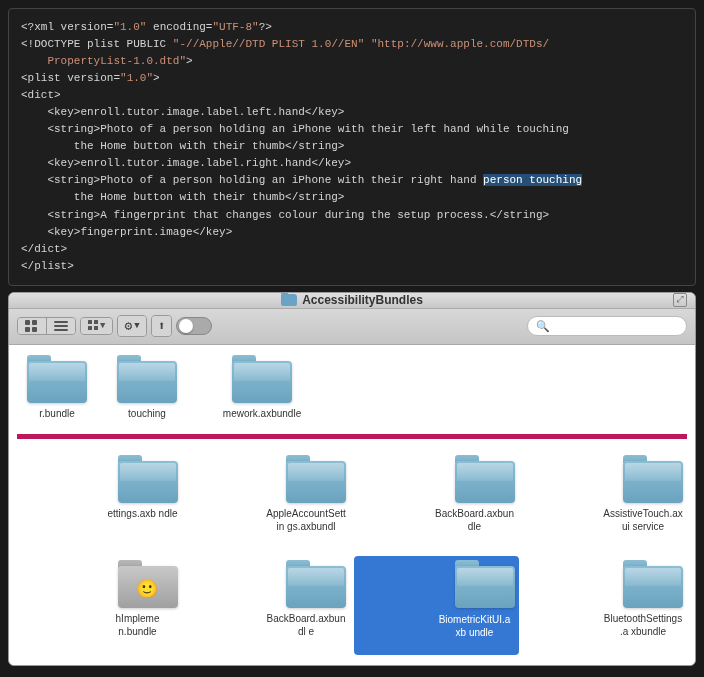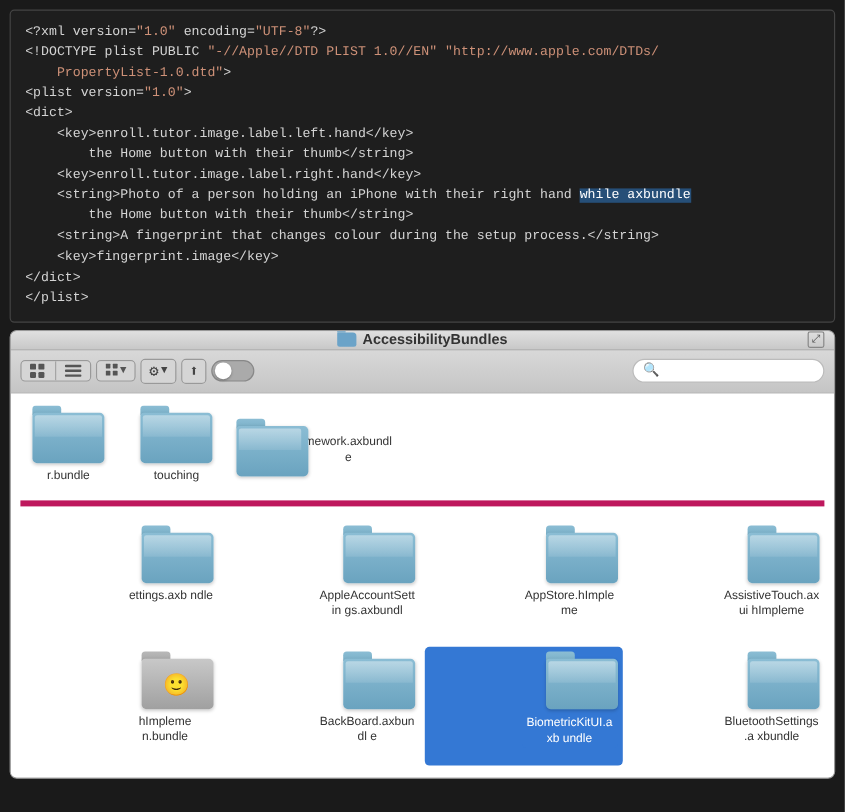--- a/index.html
+++ b/index.html
@@ -295,23 +295,24 @@
 </head>
 <body>
 
 <div class="text-editor">
   <div class="code-line">&lt;?xml version=<span class="code-orange">"1.0"</span> encoding=<span class="code-orange">"UTF-8"</span>?&gt;</div>
   <div class="code-line">&lt;!DOCTYPE plist PUBLIC <span class="code-orange">"-//Apple//DTD PLIST 1.0//EN"</span> <span class="code-orange">"http://www.apple.com/DTDs/</span></div>
   <div class="code-line"><span class="code-orange">    PropertyList-1.0.dtd"</span>&gt;</div>
   <div class="code-line">&lt;plist version=<span class="code-orange">"1.0"</span>&gt;</div>
   <div class="code-line">&lt;dict&gt;</div>
   <div class="code-line">    &lt;key&gt;enroll.tutor.image.label.left.hand&lt;/key&gt;</div>
+  <div class="code-line">    &lt;string&gt;Photo of a person holding an iPhone with their left hand while touching</div>
   <div class="code-line">        the Home button with their thumb&lt;/string&gt;</div>
   <div class="code-line">    &lt;key&gt;enroll.tutor.image.label.right.hand&lt;/key&gt;</div>
-  <div class="code-line">    &lt;string&gt;Photo of a person holding an iPhone with their right hand <span class="highlight-selection">while axbundle</span></div>
+  <div class="code-line">    &lt;string&gt;Photo of a person holding an iPhone with their right hand <span class="highlight-selection">person touching</span></div>
   <div class="code-line">        the Home button with their thumb&lt;/string&gt;</div>
   <div class="code-line">    &lt;string&gt;A fingerprint that changes colour during the setup process.&lt;/string&gt;</div>
   <div class="code-line">    &lt;key&gt;fingerprint.image&lt;/key&gt;</div>
   <div class="code-line">&lt;/dict&gt;</div>
   <div class="code-line">&lt;/plist&gt;</div>
 </div>
 
 <div class="finder-window">
 
   <div class="finder-titlebar">
@@ -390,21 +391,21 @@
         <span class="item-label">r.bundle</span>
       </div>
       <div style="display:flex;flex-direction:column;align-items:center;width:100px;">
         <div class="folder-icon-large">
           <div class="folder-tab"></div>
           <div class="folder-body"></div>
           <div class="folder-sheen"></div>
         </div>
         <span class="item-label">touching</span>
       </div>
-      <div style="display:flex;flex-direction:row;align-items:center;width:130px;">
+      <div style="display:flex;flex-direction:column;align-items:center;width:130px;">
         <div class="folder-icon-large">
           <div class="folder-tab"></div>
           <div class="folder-body"></div>
           <div class="folder-sheen"></div>
         </div>
         <span class="item-label">mework.axbundle</span>
       </div>
     </div>
 
     <div class="finder-item">
@@ -422,29 +423,29 @@
         <div class="folder-sheen"></div>
       </div>
       <span class="item-label">AppleAccountSettin gs.axbundl</span>
     </div>
     <div class="finder-item">
       <div class="folder-icon-large">
         <div class="folder-tab"></div>
         <div class="folder-body"></div>
         <div class="folder-sheen"></div>
       </div>
-      <span class="item-label">AppStore.hImpleme</span>
-    </div>
-    <div class="finder-item">
-      <div class="folder-icon-large">
-        <div class="folder-tab"></div>
-        <div class="folder-body"></div>
-        <div class="folder-sheen"></div>
-      </div>
-      <span class="item-label">AssistiveTouch.axui hImpleme</span>
+      <span class="item-label">BackBoard.axbundle</span>
+    </div>
+    <div class="finder-item">
+      <div class="folder-icon-large">
+        <div class="folder-tab"></div>
+        <div class="folder-body"></div>
+        <div class="folder-sheen"></div>
+      </div>
+      <span class="item-label">AssistiveTouch.axui service</span>
     </div>
 
     <div class="finder-item">
       <div class="folder-icon-large folder-with-face" style="position:relative;">
         <div class="folder-tab" style="background:linear-gradient(to bottom,#b8b8b8,#a8a8a8);"></div>
         <div class="folder-body" style="background:linear-gradient(to bottom,#c8c8c8,#a0a0a0);"></div>
         <div style="position:absolute;bottom:8px;left:50%;transform:translateX(-50%);font-size:18px;">🙂</div>
       </div>
       <span class="item-label">hImpleme n.bundle</span>
     </div>

